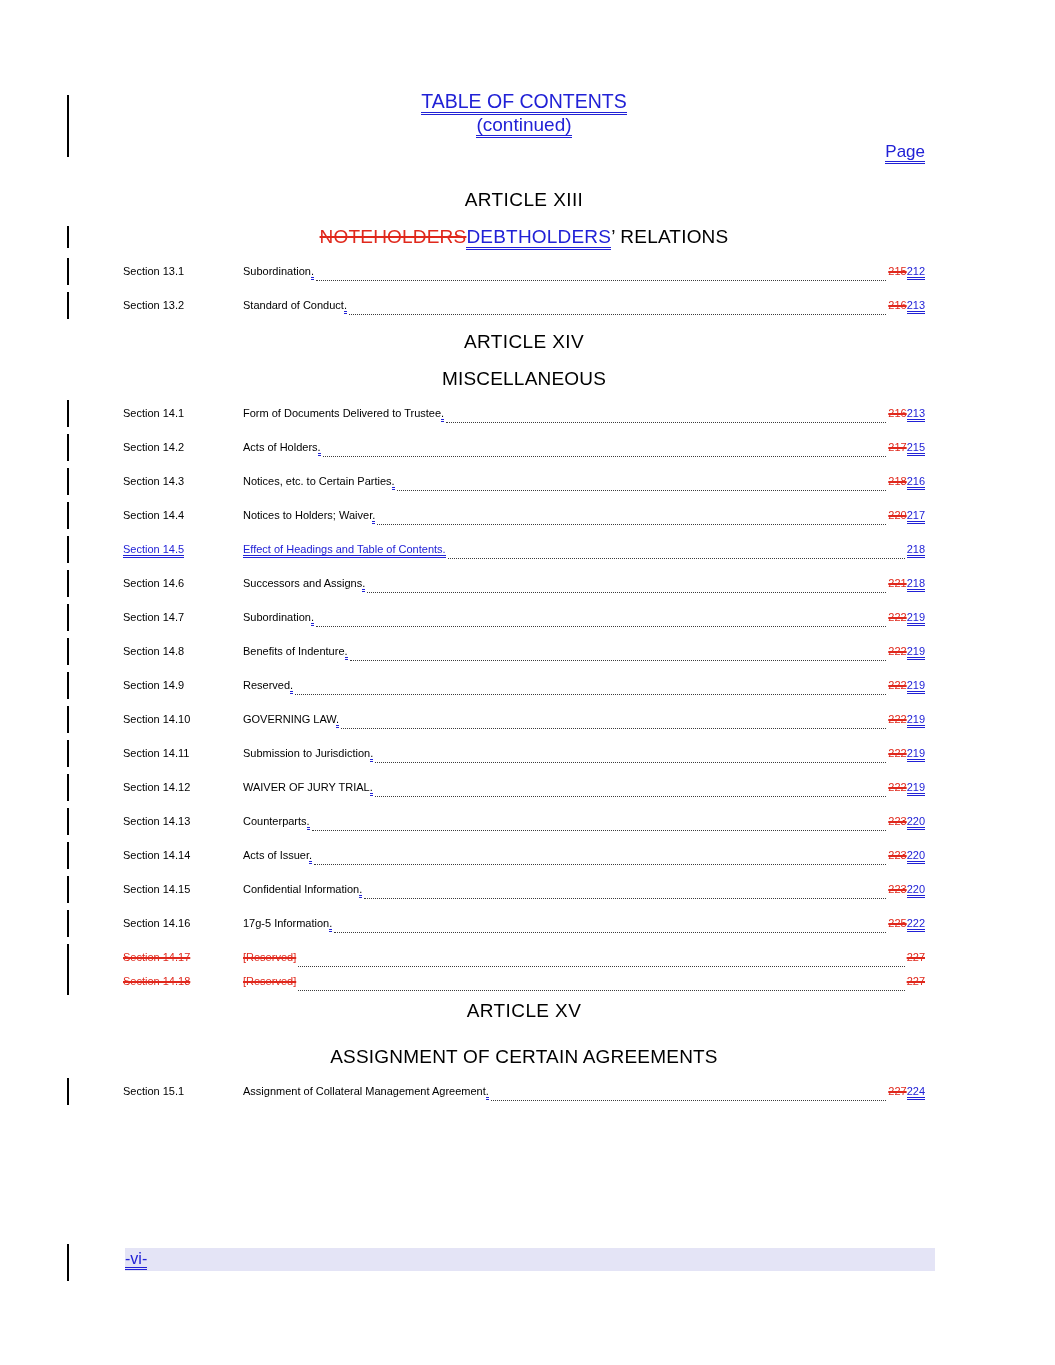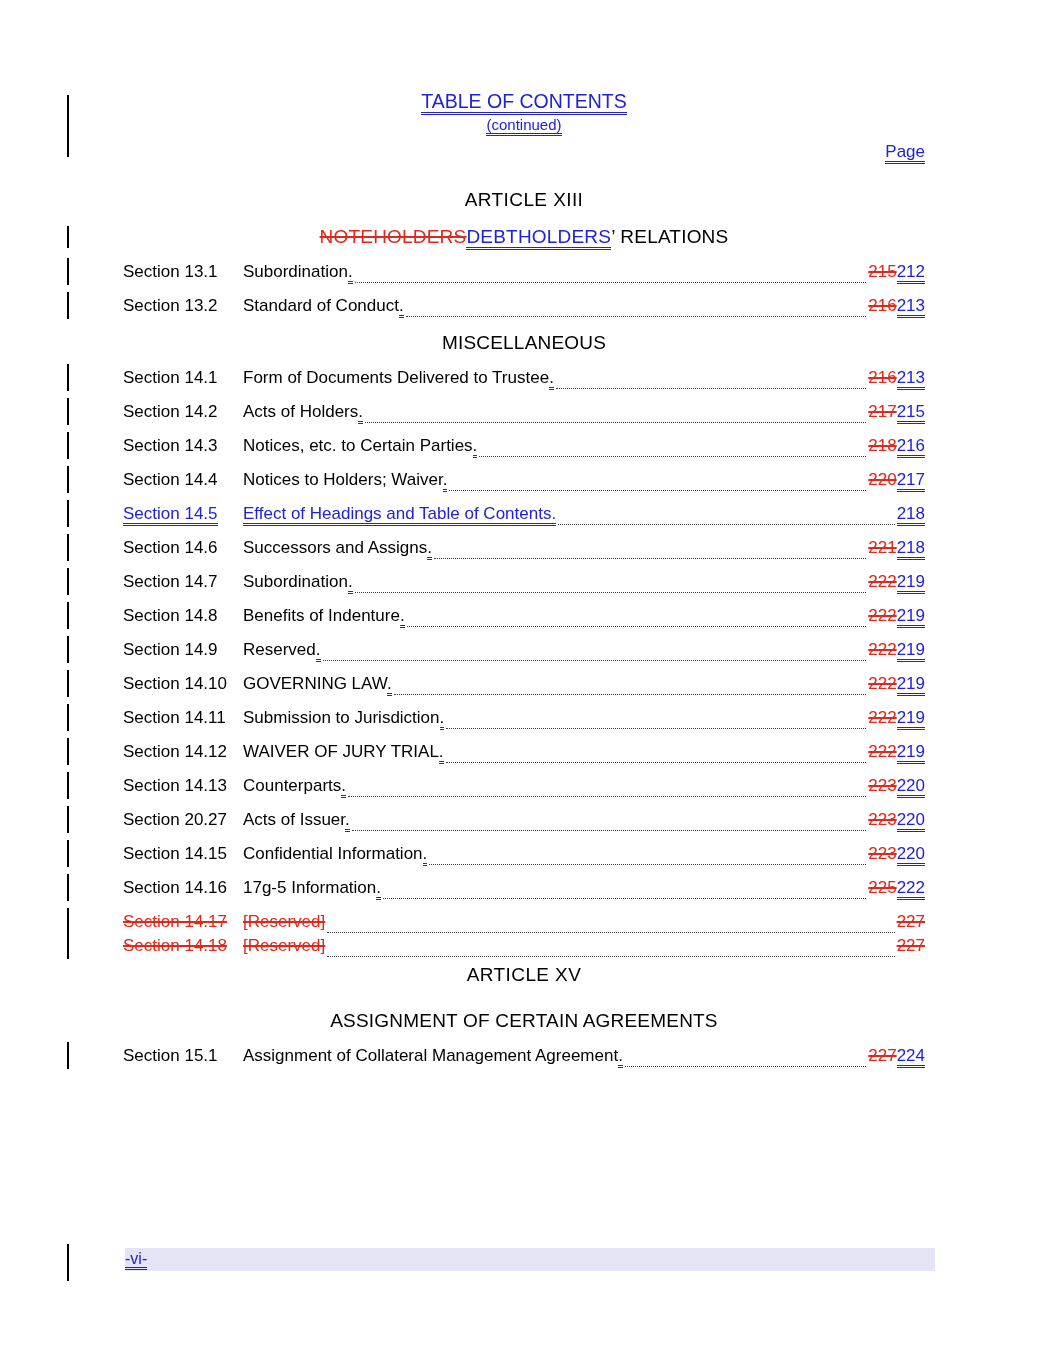--- a/index.html
+++ b/index.html
@@ -12,40 +12,40 @@
   *{box-sizing:border-box;}
   html,body{margin:0;padding:0;background:#fff;}
   body{font-family:"Liberation Sans","DejaVu Sans",sans-serif;color:#000;}
   .sheet{position:relative;width:1003px;height:1365px;background:#fff;overflow:hidden;}
   .content{position:absolute;left:123px;top:90px;width:802px;}
 
   
   .toc-header{position:relative;}
   .header-bar{position:absolute;left:-56px;top:5px;width:2px;height:62px;background:var(--bar);}
   .toc-title{text-align:center;font-size:19.5px;line-height:23px;}
-  .toc-subtitle{text-align:center;font-size:15px;line-height:23px;}
+  .toc-subtitle{text-align:center;font-size:19px;line-height:23px;}
   .page-label{text-align:right;font-size:17px;line-height:23px;margin-top:4px;}
 
   
   .ins{color:var(--blue);border-bottom:3px double var(--blue);padding-bottom:0px;}
   .del{color:var(--red);text-decoration:line-through;text-decoration-thickness:1.5px;}
   .insdot{color:#000;border-bottom:3px double var(--blue);}
 
   
   .article-heading{text-align:center;font-size:19px;line-height:23px;letter-spacing:.4px;}
   .article-subheading{position:relative;text-align:center;font-size:19px;line-height:23px;letter-spacing:.2px;margin-top:14px;}
   .article-subheading.changed::before{content:"";position:absolute;left:-56px;top:1px;width:2px;height:22px;background:var(--bar);}
   #a-xiii .article-heading{margin-top:25px;}
   #a-xiv  .article-heading{margin-top:13px;}
   #a-xv   .article-heading{margin-top:6px;}
   #a-xv   .article-subheading{margin-top:23px;}
 
   
   .rows{margin-top:1px;}
-  .row{position:relative;display:flex;align-items:flex-end;font-size:17px;line-height:23px;margin-top:11px;}
+  .row{position:relative;display:flex;align-items:center;font-size:11px;line-height:23px;margin-top:11px;}
   .rows .row:first-child{margin-top:12px;}
   .row::before{content:"";position:absolute;left:-56px;top:-2px;width:2px;height:27px;background:var(--bar);}
   .row .sec{flex:none;width:120px;white-space:nowrap;}
   .row .ttl{flex:none;white-space:nowrap;}
   .row .leader{flex:1 1 auto;min-width:26px;height:18px;border-bottom:1.5px dotted var(--leader);margin:0 2px 0 2px;}
   .row .pages{flex:none;white-space:nowrap;}
   .row.deleted{margin-top:11px;}
   .row.deleted + .row.deleted{margin-top:1px;}
 
   
@@ -79,20 +79,21 @@
             </div>
             <div class="row changed">
               <span class="sec"><span class="">Section 13.2</span></span>
               <span class="ttl"><span class="">Standard of Conduct</span><span class="insdot">.</span></span>
               <span class="leader"></span>
               <span class="pages"><span class="del">216</span><span class="ins">213</span></span>
             </div>
           </div>
         </section>
         <section class="article" id="a-xiv">
+          <div class="article-heading">ARTICLE XIV</div>
           <div class="article-subheading"><span class="">MISCELLANEOUS</span></div>
           <div class="rows">
             <div class="row changed">
               <span class="sec"><span class="">Section 14.1</span></span>
               <span class="ttl"><span class="">Form of Documents Delivered to Trustee</span><span class="insdot">.</span></span>
               <span class="leader"></span>
               <span class="pages"><span class="del">216</span><span class="ins">213</span></span>
             </div>
             <div class="row changed">
               <span class="sec"><span class="">Section 14.2</span></span>
@@ -160,21 +161,21 @@
               <span class="leader"></span>
               <span class="pages"><span class="del">222</span><span class="ins">219</span></span>
             </div>
             <div class="row changed">
               <span class="sec"><span class="">Section 14.13</span></span>
               <span class="ttl"><span class="">Counterparts</span><span class="insdot">.</span></span>
               <span class="leader"></span>
               <span class="pages"><span class="del">223</span><span class="ins">220</span></span>
             </div>
             <div class="row changed">
-              <span class="sec"><span class="">Section 20.27</span></span>
+              <span class="sec"><span class="">Section 14.14</span></span>
               <span class="ttl"><span class="">Acts of Issuer</span><span class="insdot">.</span></span>
               <span class="leader"></span>
               <span class="pages"><span class="del">223</span><span class="ins">220</span></span>
             </div>
             <div class="row changed">
               <span class="sec"><span class="">Section 14.15</span></span>
               <span class="ttl"><span class="">Confidential Information</span><span class="insdot">.</span></span>
               <span class="leader"></span>
               <span class="pages"><span class="del">223</span><span class="ins">220</span></span>
             </div>

